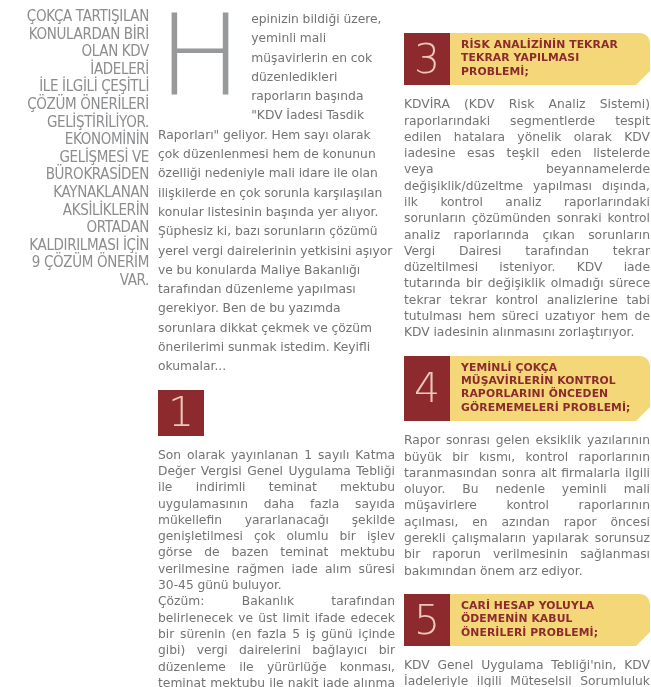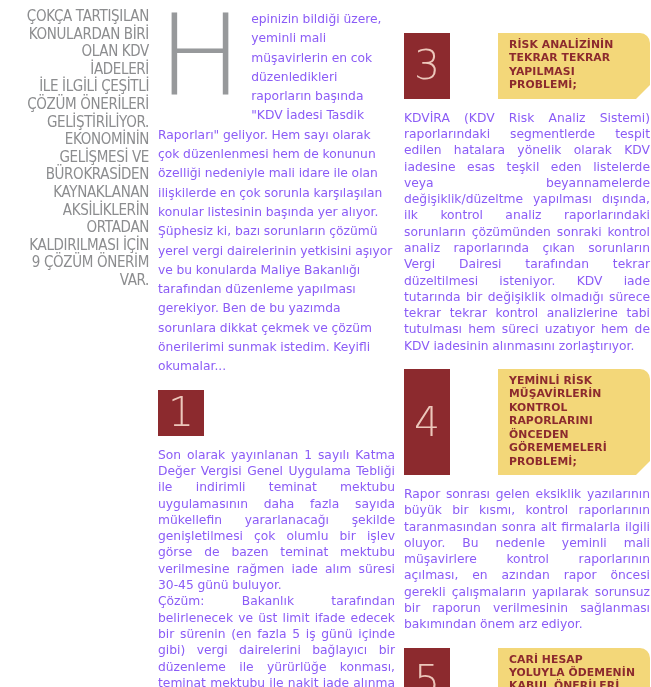--- a/index.html
+++ b/index.html
@@ -27,21 +27,21 @@
     white-space: pre-line;
     letter-spacing: -0.4px;
     transform: scaleX(0.9);
     transform-origin: top right;
   }
   
   .col-mid { width: 237px; flex: 0 0 237px; }
   .col-right { width: 246px; flex: 0 0 246px; padding-top: 25px; }
 
   .body-text {
-    color: #8b5cf6;
+    color: #737373;
     font-size: 12.3px;
     line-height: 16.3px;
     text-align: justify;
     word-spacing: -0.2px;
   }
   .body-text + .body-text { margin-top: 0; }
 
   
   .dropcap {
     float: left;
@@ -67,21 +67,20 @@
     line-height: 1;
     display: flex; align-items: center; justify-content: center;
   }
   .banner {
     flex: 1;
     position: relative;
     background: #f3d779;
     border-radius: 0 10px 0 0;
     display: flex; align-items: center;
     padding: 5px 12px 7px 11px;
-    margin-left: 48px;
   }
   .banner::after {
     content: "";
     position: absolute;
     right: 0; bottom: 0;
     width: 0; height: 0;
     border-bottom: 14px solid #ffffff;
     border-left: 14px solid transparent;
   }
   .banner-title {
@@ -146,21 +145,21 @@
       </div>
       <div class="sec-body">
         <p class="body-text">KDVİRA (KDV Risk Analiz Sistemi) raporlarındaki segmentlerde tespit edilen hatalara yönelik olarak KDV iadesine esas teşkil eden listelerde veya beyannamelerde değişiklik/düzeltme yapılması dışında, ilk kontrol analiz raporlarındaki sorunların çözümünden sonraki kontrol analiz raporlarında çıkan sorunların Vergi Dairesi tarafından tekrar düzeltilmesi isteniyor. KDV iade tutarında bir değişiklik olmadığı sürece tekrar tekrar kontrol analizlerine tabi tutulması hem süreci uzatıyor hem de KDV iadesinin alınmasını zorlaştırıyor.</p>
       </div>
     </div>
 
     <div class="section">
       <div class="sec-head">
         <div class="num-box">4</div>
         <div class="banner">
-          <div class="banner-title">YEMİNLİ RİSK MÜŞAVİRLERİN KONTROL RAPORLARINI ÖNCEDEN GÖREMEMELERİ PROBLEMİ;</div>
+          <div class="banner-title">YEMİNLİ ÇOKÇA MÜŞAVİRLERİN KONTROL RAPORLARINI ÖNCEDEN GÖREMEMELERİ PROBLEMİ;</div>
         </div>
       </div>
       <div class="sec-body">
         <p class="body-text">Rapor sonrası gelen eksiklik yazılarının büyük bir kısmı, kontrol raporlarının taranmasından sonra alt firmalarla ilgili oluyor. Bu nedenle yeminli mali müşavirlere kontrol raporlarının açılması, en azından rapor öncesi gerekli çalışmaların yapılarak sorunsuz bir raporun verilmesinin sağlanması bakımından önem arz ediyor.</p>
       </div>
     </div>
 
     <div class="section">
       <div class="sec-head">
         <div class="num-box">5</div>

